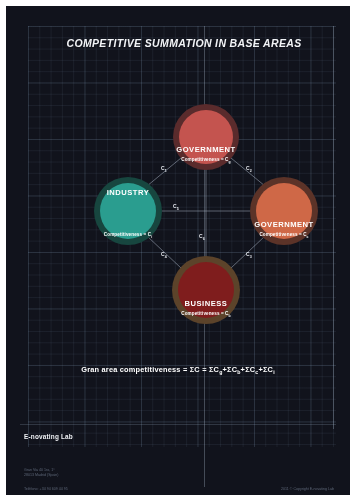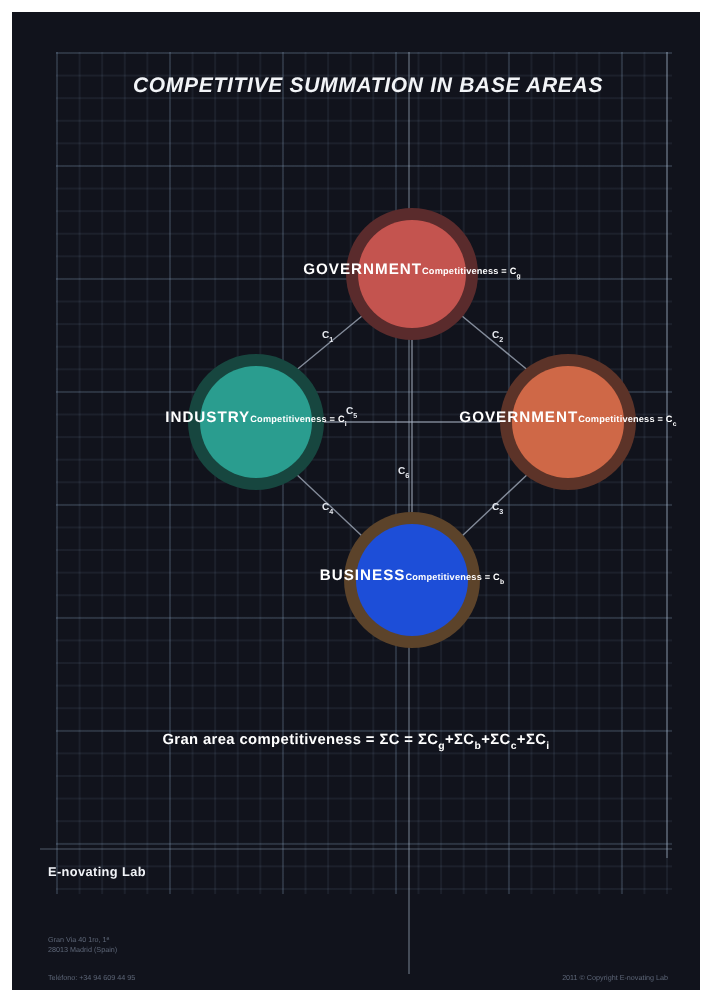--- a/index.html
+++ b/index.html
@@ -97,22 +97,23 @@
   }
   .node .ring {
     position: absolute;
     left: 0; top: 0; right: 0; bottom: 0;
     border-radius: 50%;
   }
   .node .core {
     position: absolute;
     border-radius: 50%;
     display: flex;
+    flex-direction: column;
     align-items: center;
-    justify-content: center;
+    justify-content: flex-end;
   }
   .node-name {
     font-size: 7.6px;
     font-weight: bold;
     letter-spacing: 0.5px;
     line-height: 1;
     margin-bottom: 4px;
   }
   .node-sub {
     font-size: 4.6px;
@@ -120,21 +121,21 @@
     letter-spacing: 0.1px;
     line-height: 1;
     white-space: nowrap;
   }
   .node-sub sub { font-size: 3.4px; }
 
   
   #node-government { left: 167px; top: 98px; width: 66px; height: 66px; }
   #node-government .core { left: 6px; top: 6px; width: 54px; height: 54px; }
   #node-industry   { left: 88px;  top: 171px; width: 68px; height: 68px; }
-  #node-industry   .core { left: 6px; top: 6px; width: 56px; height: 56px; }
+  #node-industry   .core { left: 6px; top: 6px; width: 56px; height: 56px; gap: 32px; }
   #node-community  { left: 244px; top: 171px; width: 68px; height: 68px; }
   #node-community  .core { left: 6px; top: 6px; width: 56px; height: 56px; }
   #node-business   { left: 166px; top: 250px; width: 68px; height: 68px; }
   #node-business   .core { left: 6px; top: 6px; width: 56px; height: 56px; }
 
   
   .edge-label {
     position: absolute;
     color: #e7eaf0;
     font-size: 5px;
@@ -253,21 +254,21 @@
         <div class="node-name">GOVERNMENT</div>
         <div class="node-sub">
           <span>Competitiveness =</span>
           <span>C</span><sub>c</sub>
         </div>
       </div>
     </div>
 
     <div class="node" id="node-business">
       <div class="ring" style="background:#5c432a"></div>
-      <div class="core" style="background:#1d4ed8">
+      <div class="core" style="background:#7f1d1d">
         <div class="node-name">BUSINESS</div>
         <div class="node-sub">
           <span>Competitiveness =</span>
           <span>C</span><sub>b</sub>
         </div>
       </div>
     </div>
 
     <div class="edge-label" style="left:155px; top:160px;">
       <span>C</span><sub>1</sub>

